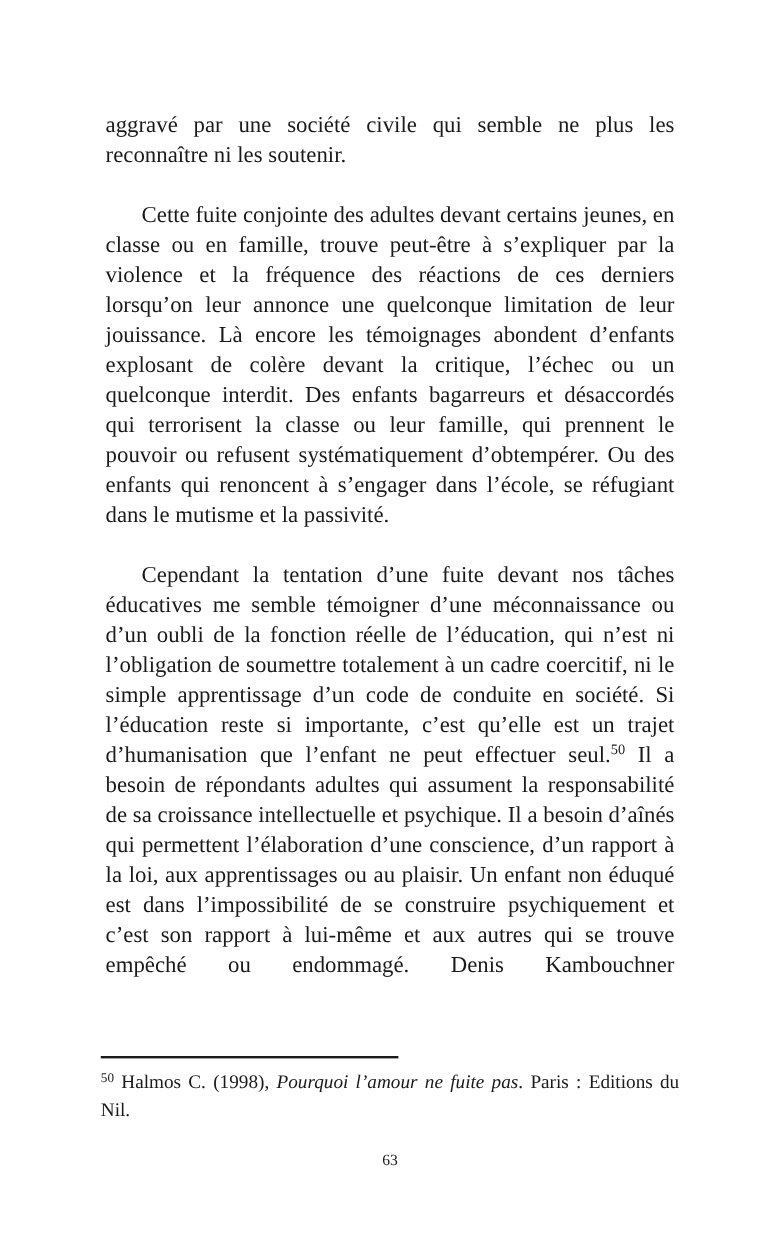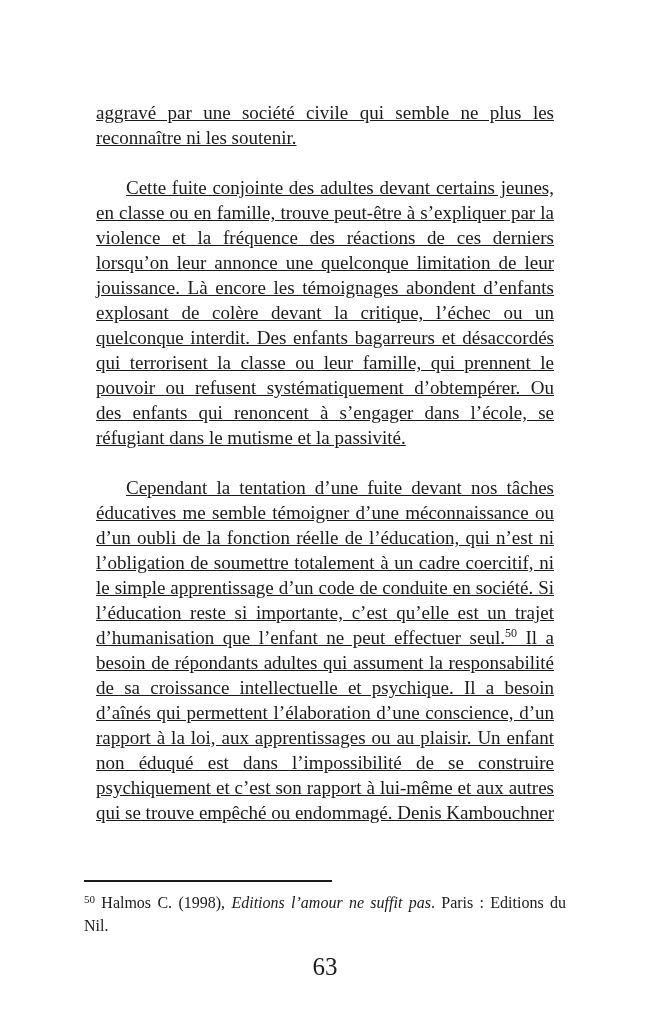--- a/index.html
+++ b/index.html
@@ -21,23 +21,22 @@
     left: 84px;
     top: 88px;
     width: 482px;
     font-size: 19px;
     line-height: 25px;
     text-align: justify;
     hyphens: auto;
     -webkit-hyphens: auto;
   }
   .para {
-    margin: 12px;
+    margin: 4px;
     text-align: justify;
-    text-decoration: underline;
   }
   .para + .para {
     margin-top: 25px;
     text-indent: 30px;
   }
   .continues {
     text-align-last: justify;
   }
   .fn-ref {
     font-size: 12px;
@@ -70,37 +69,37 @@
     vertical-align: baseline;
     position: relative;
     top: -5px;
   }
   .page-number {
     position: absolute;
     left: 0;
     top: 954px;
     width: 650px;
     text-align: center;
-    font-size: 25px;
+    font-size: 13px;
     line-height: 25px;
   }
 </style>
 </head>
 <body>
 
 <div class="page">
 
   <div class="body-text">
     <p class="para">aggravé par une société civile qui semble ne plus les reconnaître ni les soutenir.</p>
 
     <p class="para">Cette fuite conjointe des adultes devant certains jeunes, en classe ou en famille, trouve peut-être à s’expliquer par la violence et la fréquence des réactions de ces derniers lorsqu’on leur annonce une quelconque limitation de leur jouissance. Là encore les témoignages abondent d’enfants explosant de colère devant la critique, l’échec ou un quelconque interdit. Des enfants bagarreurs et désaccordés qui terrorisent la classe ou leur famille, qui prennent le pouvoir ou refusent systématiquement d’obtempérer. Ou des enfants qui renoncent à s’engager dans l’école, se réfugiant dans le mutisme et la passivité.</p>
 
     <p class="para continues"><span>Cependant la tentation d’une fuite devant nos tâches éducatives me semble témoigner d’une méconnaissance ou d’un oubli de la fonction réelle de l’éducation, qui n’est ni l’obligation de soumettre totalement à un cadre coercitif, ni le simple apprentissage d’un code de conduite en société. Si l’éducation reste si importante, c’est qu’elle est un trajet d’humanisation que l’enfant ne peut effectuer seul.</span><sup class="fn-ref">50</sup><span> Il a besoin de répondants adultes qui assument la responsabilité de sa croissance intellectuelle et psychique. Il a besoin d’aînés qui permettent l’élaboration d’une conscience, d’un rapport à la loi, aux apprentissages ou au plaisir. Un enfant non éduqué est dans l’impossibilité de se construire psychiquement et c’est son rapport à lui-même et aux autres qui se trouve empêché ou endommagé. Denis Kambouchner</span></p>
   </div>
 
   <div class="footnote-block">
     <div class="footnote-rule"></div>
-    <p class="footnote"><sup class="fn-marker">50</sup><span> Halmos C. (1998), </span><i>Editions l’amour ne suffit pas</i><span>. Paris : Editions du Nil.</span></p>
+    <p class="footnote"><sup class="fn-marker">50</sup><span> Halmos C. (1998), </span><i>Pourquoi l’amour ne fuite pas</i><span>. Paris : Editions du Nil.</span></p>
   </div>
 
   <div class="page-number">63</div>
 
 </div>
 
 </body></html>

